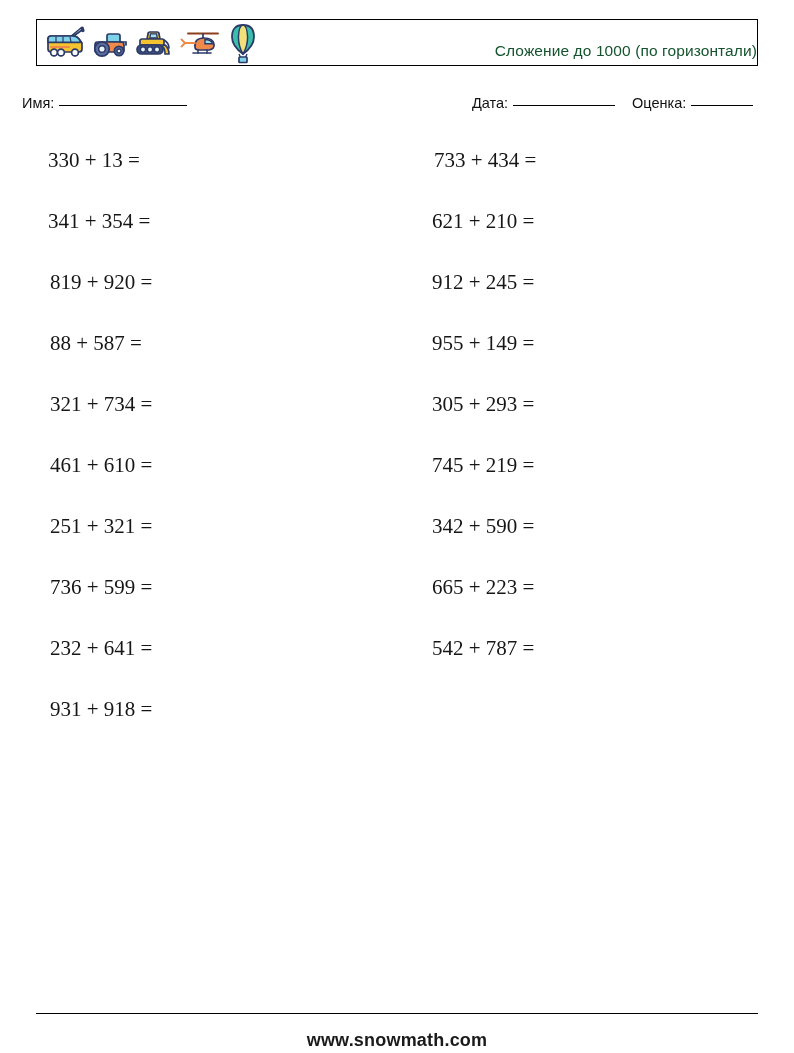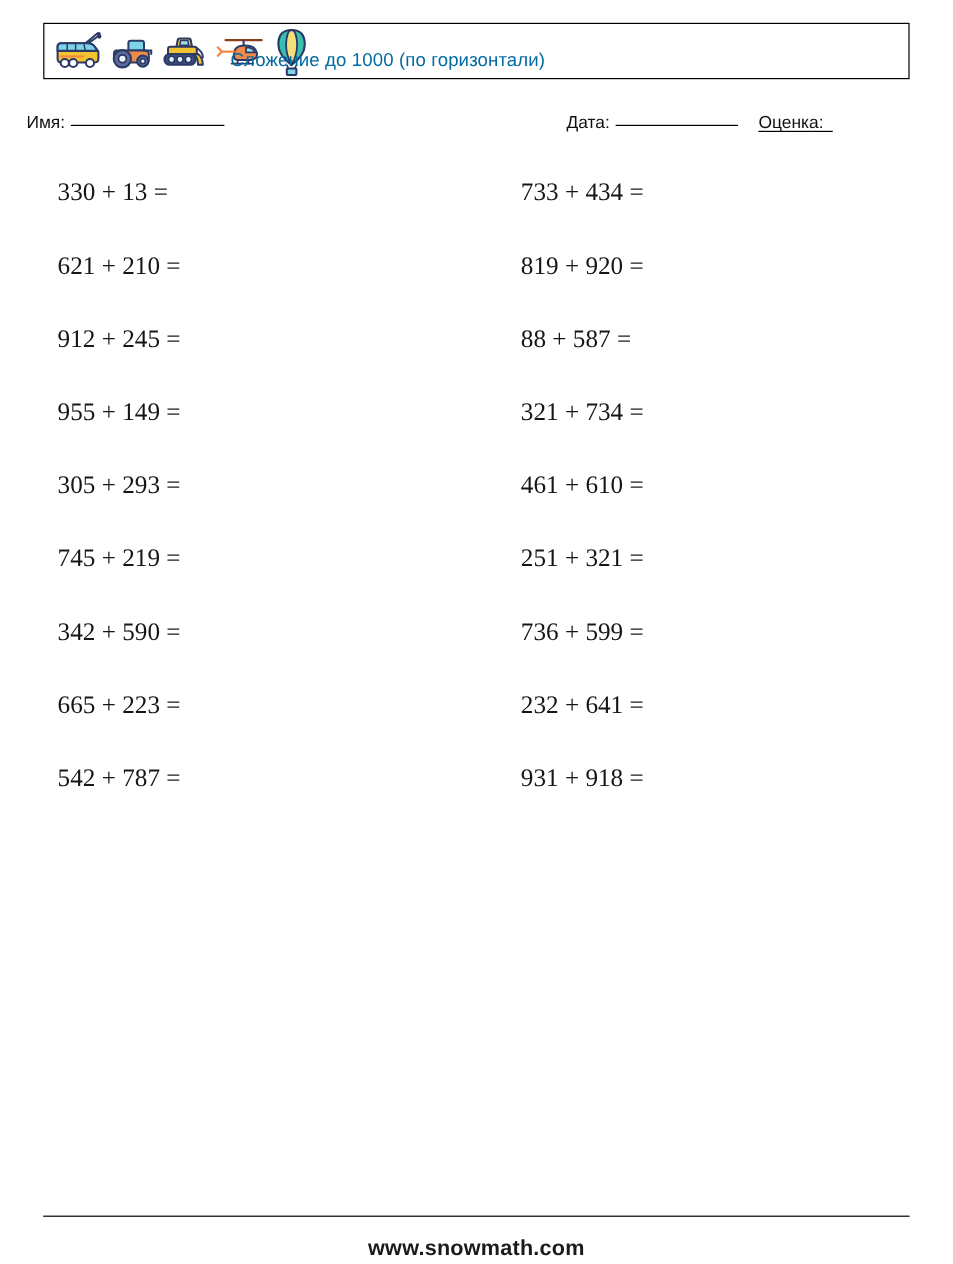--- a/index.html
+++ b/index.html
@@ -34,25 +34,25 @@
     gap: 3px;
     padding-left: 7px;
     height: 100%;
   }
   .icon-strip svg { display: block; }
 
   .worksheet-title {
     position: absolute;
     left: 0;
     right: 0;
-    text-align: left;
+    text-align: right;
     font-family: "Liberation Sans", "DejaVu Sans", sans-serif;
     font-size: 15.5px;
     letter-spacing: 0.1px;
-    color: #0369a1;
+    color: #14532d;
     white-space: nowrap;
     padding-left: 155px;
     margin-top: 16px;
   }
 
   
   .info-row {
     position: absolute;
     left: 20px;
     top: 95px;
@@ -73,21 +73,21 @@
     display: inline-block;
     border-bottom: 1.4px solid #000;
     height: 0;
     position: relative;
     top: -2px;
   }
   .field-name { left: 2px; }
   .field-name .blank-line { width: 128px; }
   .field-date { left: 452px; text-align: right; }
   .field-date .blank-line { width: 102px; }
-  .field-grade { left: 612px; flex-direction: column; }
+  .field-grade { left: 612px; }
   .field-grade .blank-line { width: 62px; }
 
   
   .problems {
     position: absolute;
     left: 36px;
     top: 148px;
     width: 722px;
     display: grid;
     grid-template-columns: 348px 348px;
@@ -222,20 +222,21 @@
 
   <div class="field field-grade">
     <span class="field-label">Оценка:</span>
     <span class="blank-line"></span>
   </div>
 </div>
 
 <div class="problems" id="problems-grid">
     <div class="problem">330 + 13 =</div>
     <div class="problem problem-col-right">733 + 434 =</div>
+    <div class="problem">341 + 354 =</div>
     <div class="problem">621 + 210 =</div>
     <div class="problem problem-col-right">819 + 920 =</div>
     <div class="problem">912 + 245 =</div>
     <div class="problem problem-col-right">88 + 587 =</div>
     <div class="problem">955 + 149 =</div>
     <div class="problem problem-col-right">321 + 734 =</div>
     <div class="problem">305 + 293 =</div>
     <div class="problem problem-col-right">461 + 610 =</div>
     <div class="problem">745 + 219 =</div>
     <div class="problem problem-col-right">251 + 321 =</div>

